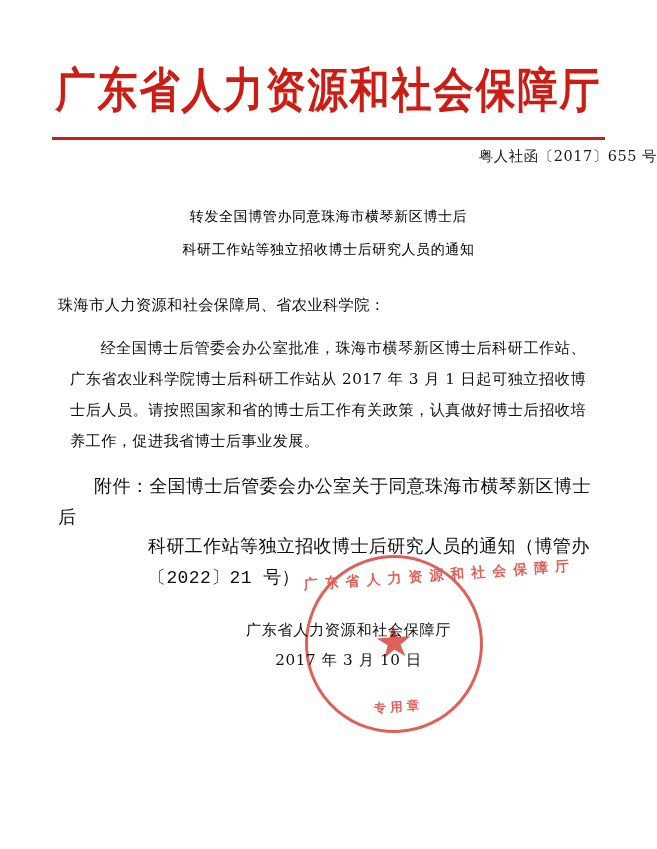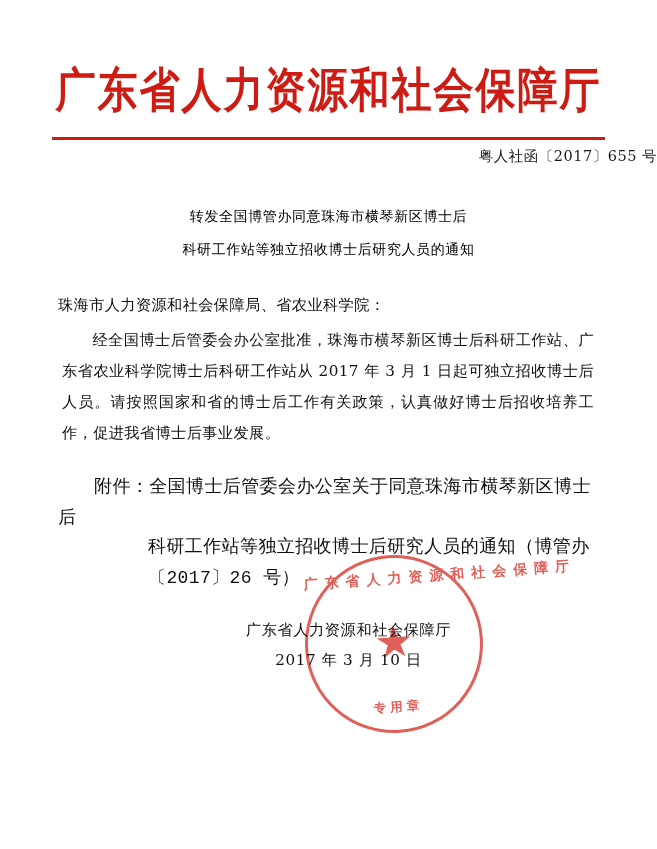--- a/index.html
+++ b/index.html
@@ -86,21 +86,21 @@
     font-size: 15.2px;
     line-height: 31px;
     color: #101010;
     text-align: justify;
     letter-spacing: 0.4px;
   }
   .recipient {
     margin: 0 0 2px 0;
   }
   .para {
-    margin: 4px;
+    margin: 12px;
     text-indent: 2em;
   }
 
   
   .attachment {
     position: absolute;
     top: 470px;
     left: 58px;
     width: 545px;
     font-size: 18px;
@@ -205,21 +205,21 @@
   <div class="doc-body">
     <p class="recipient">珠海市人力资源和社会保障局、省农业科学院：</p>
     <p class="para">经全国博士后管委会办公室批准，珠海市横琴新区博士后科研工作站、广东省农业科学院博士后科研工作站从 2017 年 3 月 1 日起可独立招收博士后人员。请按照国家和省的博士后工作有关政策，认真做好博士后招收培养工作，促进我省博士后事业发展。</p>
   </div>
 
   <div class="attachment">
     <div>
       <span class="attachment-label">附件：</span><span class="attachment-body">全国博士后管委会办公室关于同意珠海市横琴新区博士后</span>
     </div>
     <div class="attachment-cont">科研工作站等独立招收博士后研究人员的通知（博管办</div>
-    <div class="attachment-cont">〔2017〕26 号）</div>
+    <div class="attachment-cont">〔2022〕21 号）</div>
   </div>
 
   <div class="seal">
     <div class="seal-text-top">广东省人力资源和社会保障厅</div>
     <div class="seal-star">★</div>
     <div class="seal-text-bottom">专用章</div>
   </div>
 
   <div class="signature">
     <div>广东省人力资源和社会保障厅</div>

